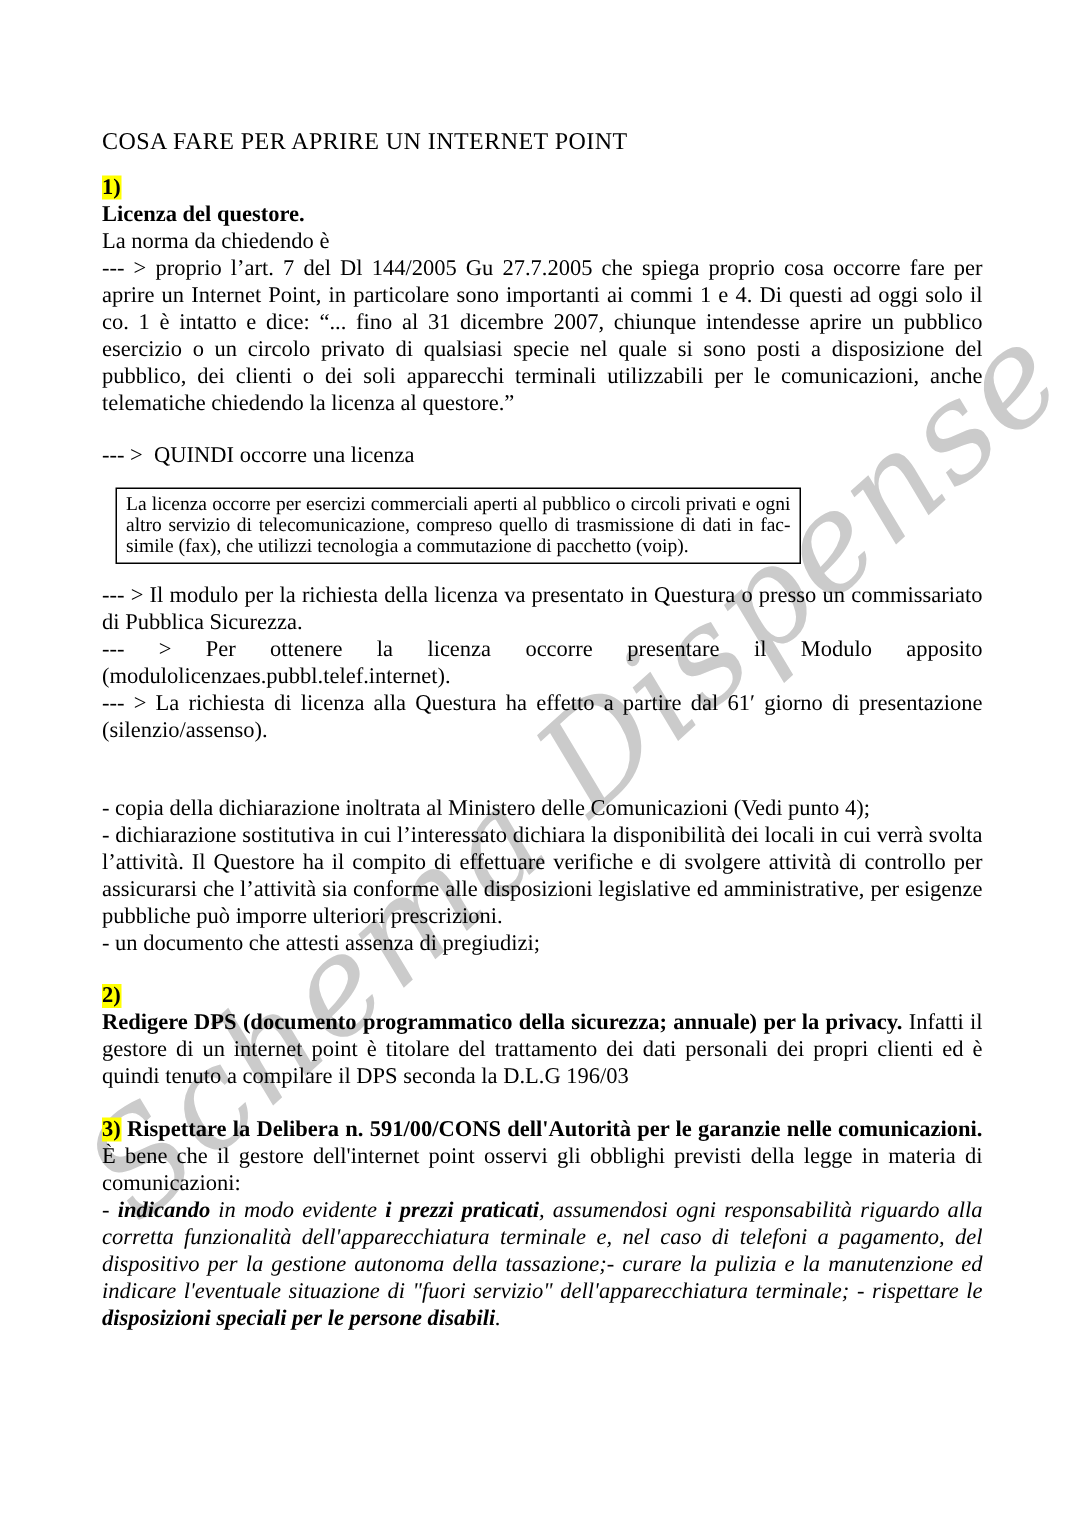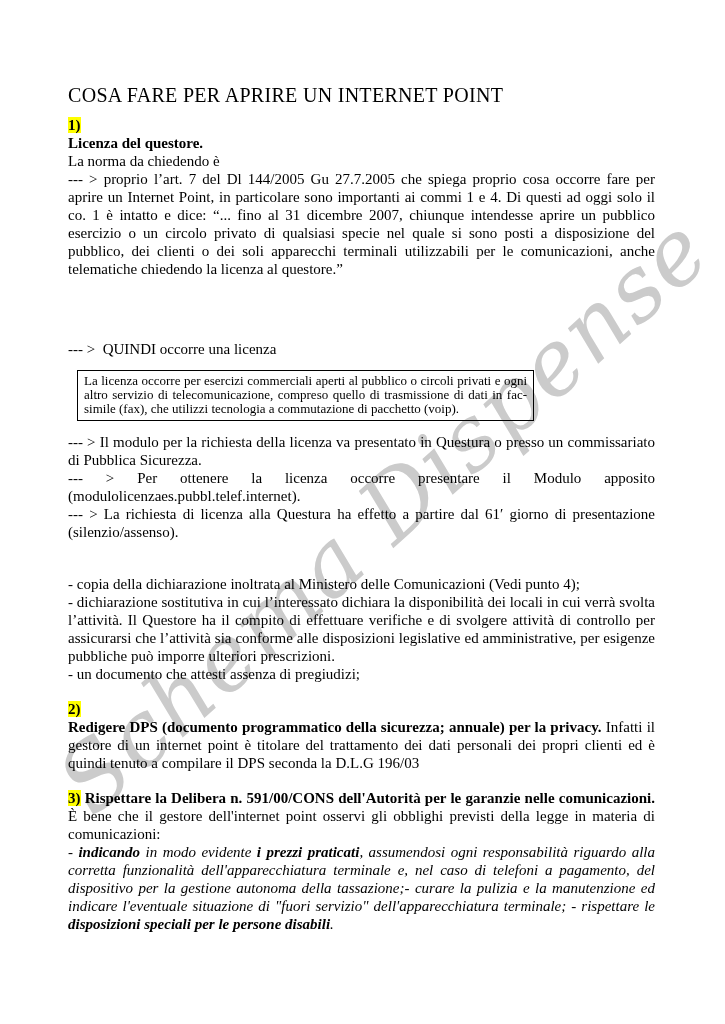--- a/index.html
+++ b/index.html
@@ -28,28 +28,28 @@
   }
   .content {
     position: absolute;
     left: 68px;
     top: 86px;
     width: 587px;
     z-index: 1;
     font-size: 15px;
     line-height: 18px;
   }
-  .title { font-size: 20px; letter-spacing: 0.3px; }
+  .title { font-size: 16px; letter-spacing: 0.3px; }
   .just  { text-align: justify; }
   .jlast { text-align: justify; text-align-last: justify; }
   .b  { font-weight: bold; }
   .it { font-style: italic; }
   .bi { font-style: italic; font-weight: bold; }
   .hl { background: #ffff00; font-weight: bold; }
-  .prewrap { white-space: pre-wrap; margin-top: 45px; }
+  .prewrap { white-space: pre-wrap; }
   .sp    { height: 17px; }
   .sp-sm { height: 12px; }
   .boxnote {
     box-sizing: border-box;
     margin-left: 9px;
     width: 457px;
     border: 1px solid #000000;
     padding: 3px 6px 4px 6px;
     font-size: 13px;
     line-height: 14px;

